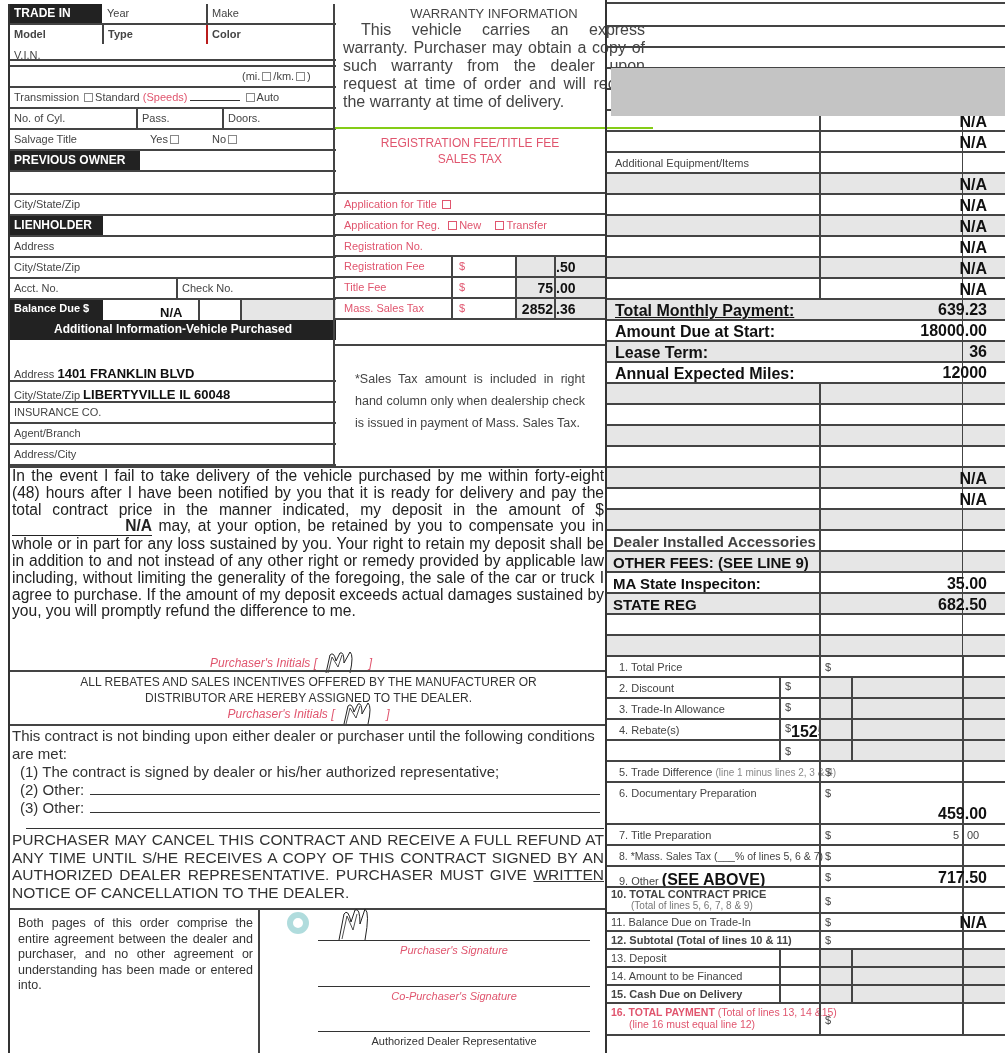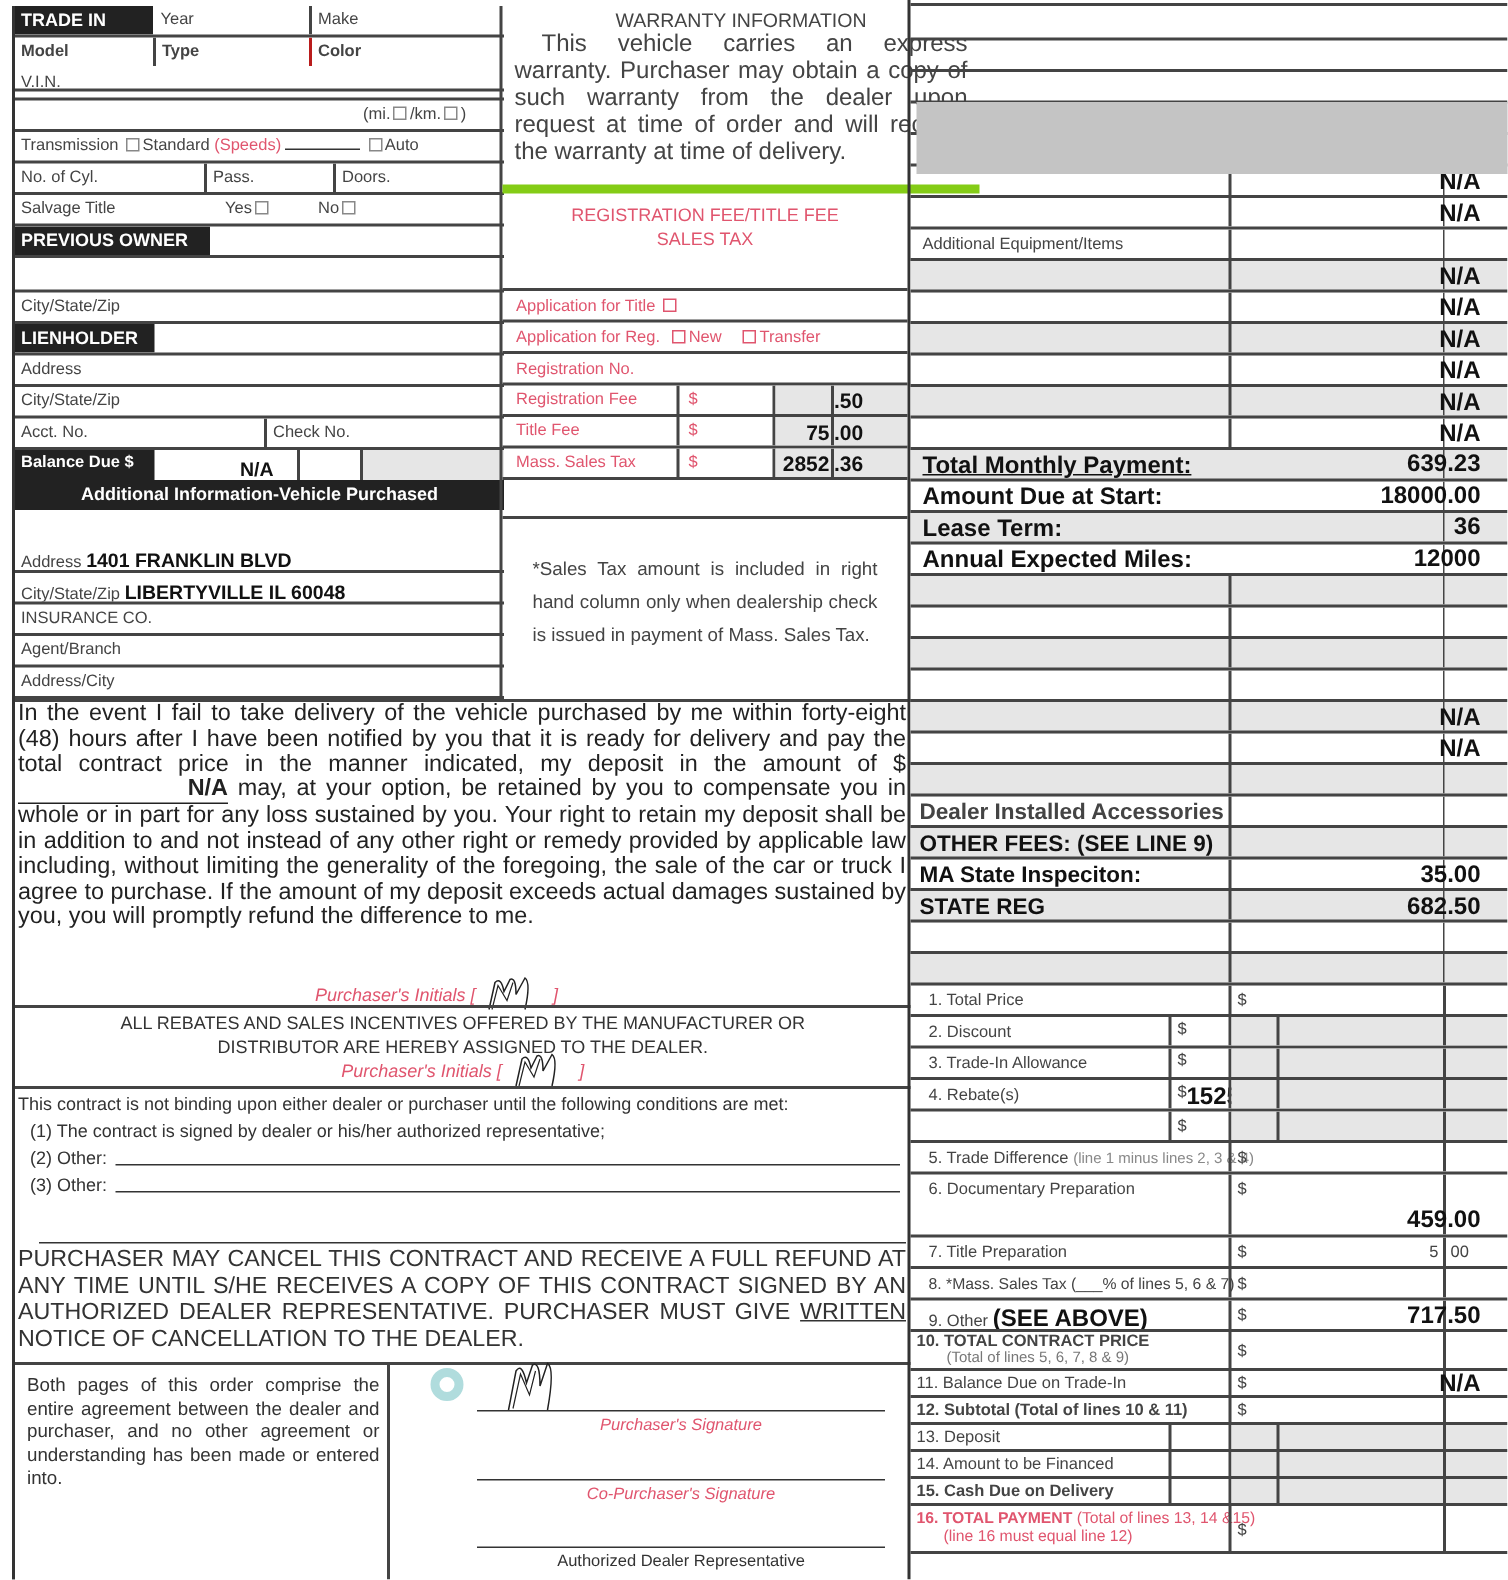--- a/index.html
+++ b/index.html
@@ -99,21 +99,21 @@
   <div class="row" style="top:420px;width:326px;height:21px;">
     <span class="abs lbl" style="left:4px;top:3px;">Agent/Branch</span>
   </div>
   <div class="row" style="top:441px;width:326px;height:21px;">
     <span class="abs lbl" style="left:4px;top:3px;">Address/City</span>
   </div>
 </div>
 <div class="vline" style="left:333px;top:4px;height:462px;"></div>
 
 <div class="abs" style="left:335px;top:4px;width:270px;height:462px;">
-  <div class="abs" style="left:0;top:0;width:318px;height:125px;border-bottom:6px solid #84cc16;padding:2px 8px;">
+  <div class="abs" style="left:0;top:0;width:318px;height:125px;border-bottom:2px solid #84cc16;padding:2px 8px;">
     <div style="text-align:center;font-size:13px;color:#444;">WARRANTY INFORMATION</div>
     <div style="font-size:16px;color:#444;line-height:18px;text-align:justify;text-indent:18px;">This vehicle carries an express warranty. Purchaser may obtain a copy of such warranty from the dealer upon request at time of order and will receive the warranty at time of delivery.</div>
   </div>
   <div class="abs" style="left:0;top:125px;width:270px;height:65px;border-bottom:2px solid #444;text-align:center;padding-top:6px;">
     <div class="red" style="font-size:12px;line-height:16px;">REGISTRATION FEE/TITLE FEE</div>
     <div class="red" style="font-size:12px;line-height:16px;">SALES TAX</div>
   </div>
   <div class="row" style="top:190px;width:270px;height:21px;">
     <span class="abs lbl red" style="left:9px;top:4px;"><span>Application for Title</span> <span class="cb" style="border-color:#e0556e;"></span></span>
   </div>
@@ -184,21 +184,21 @@
       <span style="display:inline-block;width:45px;position:relative;">
         <svg width="40" height="26" style="position:absolute;left:0;top:-18px;">
             <path d="M6 24 L10 6 Q14 2 16 12 L20 4 Q24 2 24 14 L30 3 Q34 6 30 24" stroke="#222" fill="none" stroke-width="1"></path>
             <path d="M8 24 L12 8 L18 18 L22 6" stroke="#222" fill="none" stroke-width="0.8"></path>
           </svg>
       </span>
       <span>]</span>
     </div>
   </div>
   <div class="abs" style="left:0;top:258px;width:597px;height:2px;background:#444;"></div>
-  <div class="abs" style="left:2px;top:261px;width:592px;font-size:12px;line-height:18px;color:#333;">
+  <div class="abs" style="left:2px;top:261px;width:592px;font-size:15px;line-height:18px;color:#333;">
     <div>This contract is not binding upon either dealer or purchaser until the following conditions are met:</div>
     <div style="padding-left:8px;">(1) The contract is signed by dealer or his/her authorized representative;</div>
     <div style="padding-left:8px;display:flex;">
         <span>(2) Other:</span>
         <span style="flex:1;border-bottom:1px solid #333;margin:0 4px 4px 6px;"></span>
       </div>
     <div style="padding-left:8px;display:flex;">
         <span>(3) Other:</span>
         <span style="flex:1;border-bottom:1px solid #333;margin:0 4px 4px 6px;"></span>
       </div>

